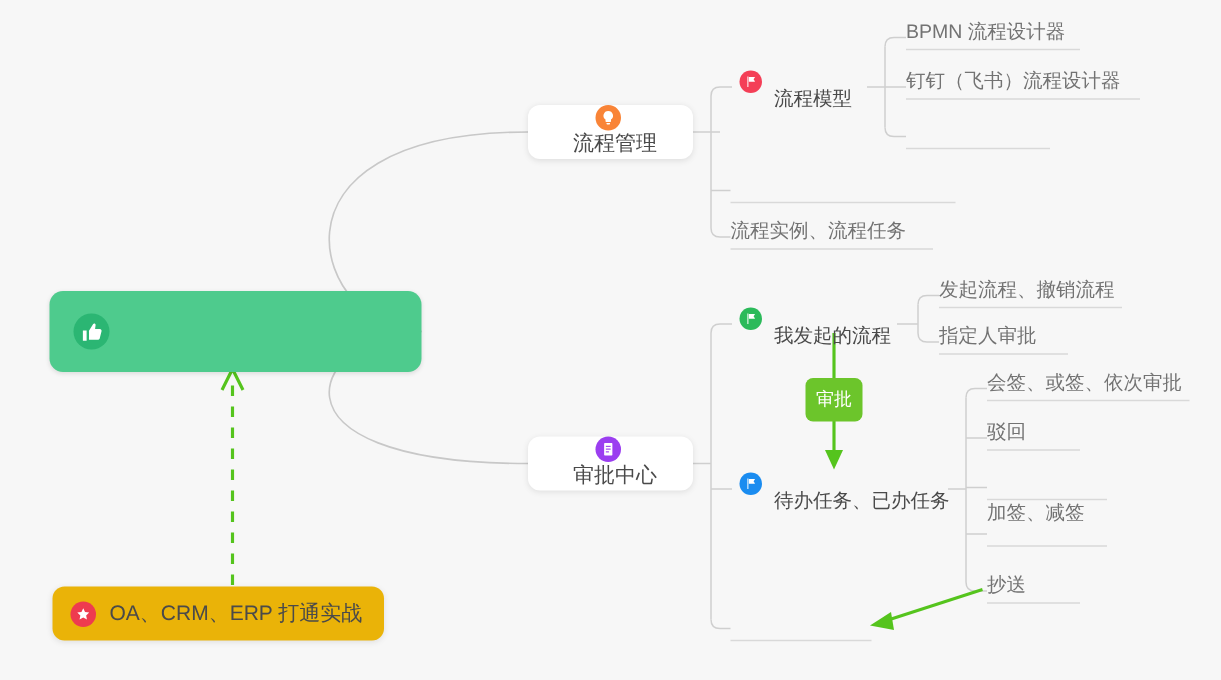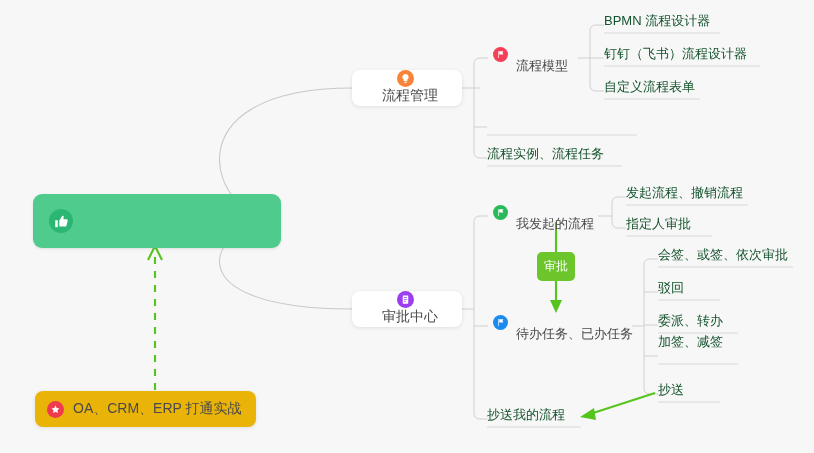--- a/index.html
+++ b/index.html
@@ -131,21 +131,21 @@
   .flag-blue  { background: #1a8cf0; }
 
   #n-model  { left: 493px; top: 43px; }
   #n-mine   { left: 493px; top: 201px; }
   #n-todo   { left: 493px; top: 311px; }
 
   
   .leaf {
     position: absolute;
     font-size: 13px;
-    color: #14532d;
+    color: #737373;
     white-space: nowrap;
     padding: 0 7px 4px 7px;
     line-height: 17px;
   }
 
   
   .tag-green {
     position: absolute;
     left: 537px;
     top: 252px;
@@ -297,34 +297,31 @@
       <svg width="9" height="9" viewBox="0 0 24 24" fill="#ffffff">
         <path d="M6 2.5h1.8v19H6z"></path>
         <path d="M8.6 3.6h10.2a.6.6 0 0 1 .5.95l-2.3 3.2 2.3 3.2a.6.6 0 0 1-.5.95H8.6z"></path>
       </svg>
     </span>
     <span class="lbl">待办任务、已办任务</span>
   </div>
 
   <div class="leaf" style="left:597px; top:12px;">BPMN 流程设计器</div>
   <div class="leaf" style="left:597px; top:45px;">钉钉（飞书）流程设计器</div>
-  <div class="leaf" style="left:597px; top:78px;">自定义流程表单</div>
 
   <div class="leaf" style="left:480px; top:145px;">流程实例、流程任务</div>
 
   <div class="leaf" style="left:619px; top:184px;">发起流程、撤销流程</div>
   <div class="leaf" style="left:619px; top:215px;">指定人审批</div>
 
   <div class="leaf" style="left:651px; top:246px;">会签、或签、依次审批</div>
   <div class="leaf" style="left:651px; top:279px;">驳回</div>
-  <div class="leaf" style="left:651px; top:312px;">委派、转办</div>
   <div class="leaf" style="left:651px; top:333px;">加签、减签</div>
   <div class="leaf" style="left:651px; top:381px;">抄送</div>
 
-  <div class="leaf" style="left:480px; top:406px;">抄送我的流程</div>
 
   <div class="tag-green">
     <span class="lbl">审批</span>
   </div>
 
   <div class="note-card">
     <span class="icon-circle icon-star">
       <svg width="11" height="11" viewBox="0 0 24 24" fill="#ffffff">
         <path d="M12 3.2l2.6 5.6 6.1.8-4.5 4.2 1.2 6-5.4-3-5.4 3 1.2-6L3.3 9.6l6.1-.8z"></path>
       </svg>

